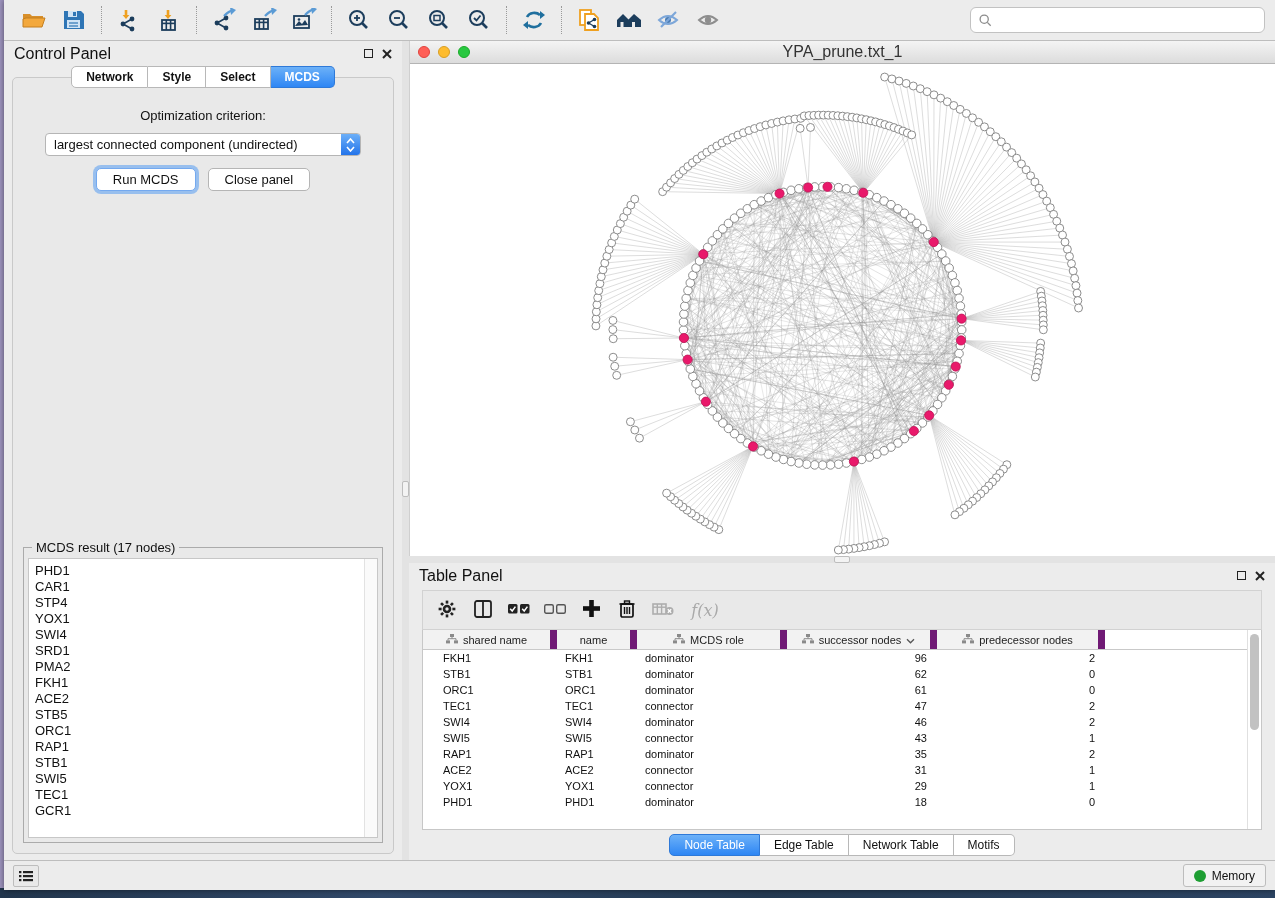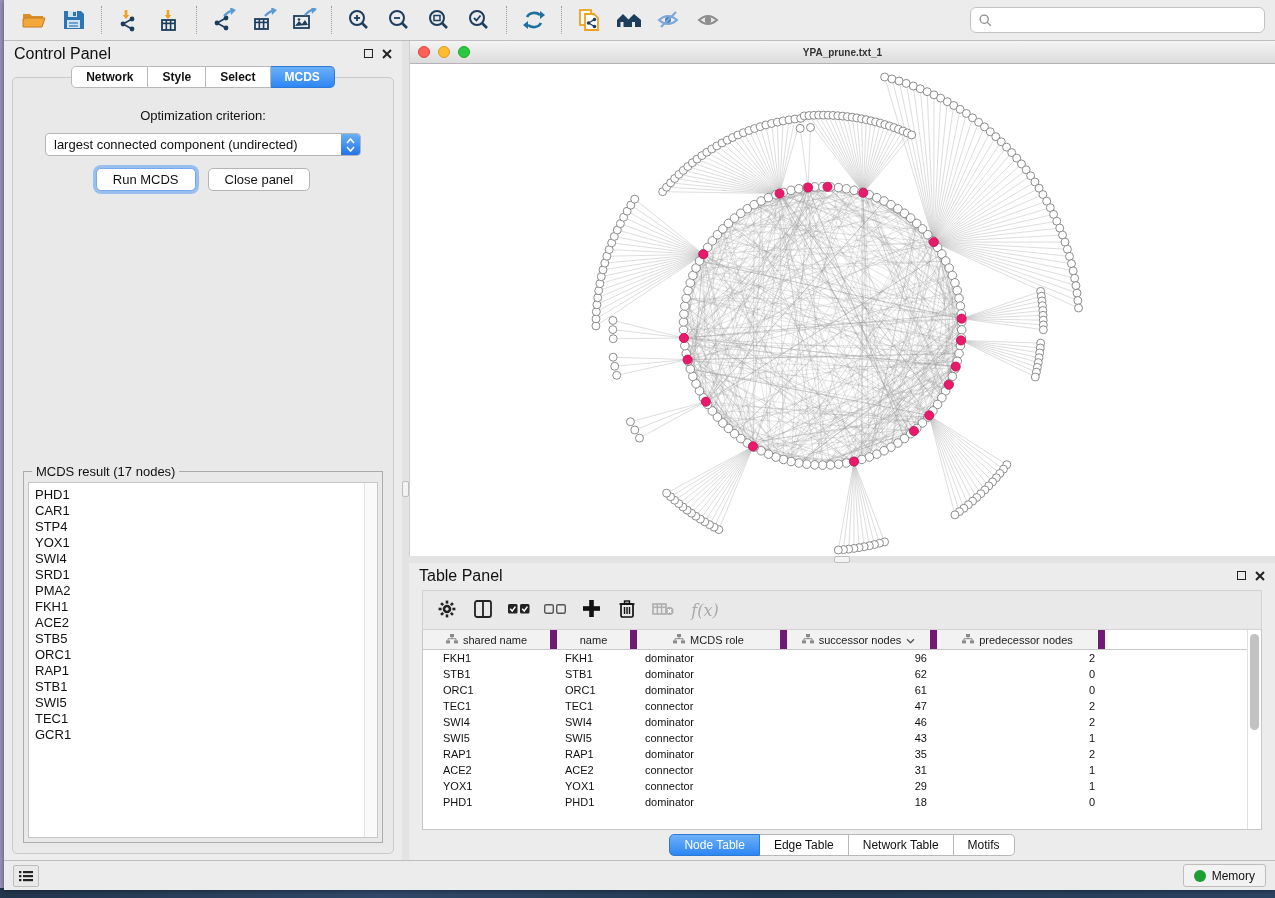--- a/index.html
+++ b/index.html
@@ -49,41 +49,41 @@
   .mac-select { width:316px; height:23px; background:#fff; border:1px solid #b5b5b5; border-radius:4px;
     display:flex; align-items:center; cursor:pointer; overflow:hidden; }
   .mac-select .sel-text { flex:1; font-size:13px; padding:0 8px; color:#111; white-space:nowrap; }
   .sel-stepper { width:19px; height:23px; background:linear-gradient(#6fb2f9,#2071e9); display:flex;
     flex-direction:column; align-items:center; justify-content:center; gap:2px; flex:none; }
   .btn-row { display:flex; justify-content:center; gap:12px; margin-bottom:8px; }
   .mac-btn { height:23px; padding:0 16px; background:#fff; border:1px solid #b5b5b5; border-radius:5px;
     font-size:13px; font-family:"Liberation Sans",sans-serif; cursor:pointer; color:#111; }
   .mac-btn.focused { box-shadow:0 0 0 3px rgba(86,157,243,.55); border-color:#74a9ef; }
 
-  .groupbox { margin-top:auto; height:372px; border:1px solid #ababab; position:relative; flex:none;
+  .groupbox { margin-top:auto; height:296px; border:1px solid #ababab; position:relative; flex:none;
     padding:10px 4px 4px 4px; display:flex; }
   .groupbox-title { position:absolute; top:-8px; left:8px; background:#e9e9e9; font-size:13px;
     padding:0 4px; color:#111; }
   .result-list { flex:1; background:#fff; border:1px solid #c7c7c7; display:flex; overflow:hidden; }
   .result-items { flex:1; padding:4px 2px 2px 6px; font-size:13px; line-height:16px; color:#111; }
   .list-scroll { width:13px; background:#fafafa; border-left:1px solid #e2e2e2; flex:none; }
 
   
   .v-split { width:7px; background:#e3e3e3; position:relative; flex:none; cursor:col-resize; }
   .v-split .grip { position:absolute; top:440px; left:0; width:7px; height:16px; background:#f3f3f3;
     border:1px solid #bdbdbd; border-radius:2px; }
 
   
   .right-col { flex:1; display:flex; flex-direction:column; min-width:0; }
   .net-panel { flex:1; display:flex; flex-direction:column; min-height:0; border-left:1px solid #cfcfcf; }
   .net-titlebar { height:23px; background:linear-gradient(#f4f4f4,#dcdcdc); border-bottom:1px solid #b4b4b4;
     display:flex; align-items:center; padding:0 8px; position:relative; flex:none; }
   .traffic { display:flex; gap:8px; }
   .light { width:12px; height:12px; border-radius:50%; cursor:pointer; }
-  .net-title { position:absolute; left:0; right:0; text-align:center; font-size:10px; font-weight:700; color:#333; pointer-events:none; }
+  .net-title { position:absolute; left:0; right:0; text-align:center; font-size:16px; font-weight:400; color:#333; pointer-events:none; }
   .net-canvas { flex:1; background:#fff; min-height:0; }
   .net-canvas svg { width:100%; height:100%; display:block; }
 
   .h-split { height:7px; background:#e3e3e3; position:relative; flex:none; cursor:row-resize; }
   .h-split .grip { position:absolute; left:50%; top:0; width:16px; height:7px; margin-left:-8px;
     background:#f3f3f3; border:1px solid #bdbdbd; border-radius:2px; }
 
   
   .table-panel { height:297px; flex:none; background:#ececec; display:flex; flex-direction:column; }
   .tp-toolbar { height:40px; margin:2px 13px 0 13px; background:#e9e9e9; border:1px solid #d2d2d2;

